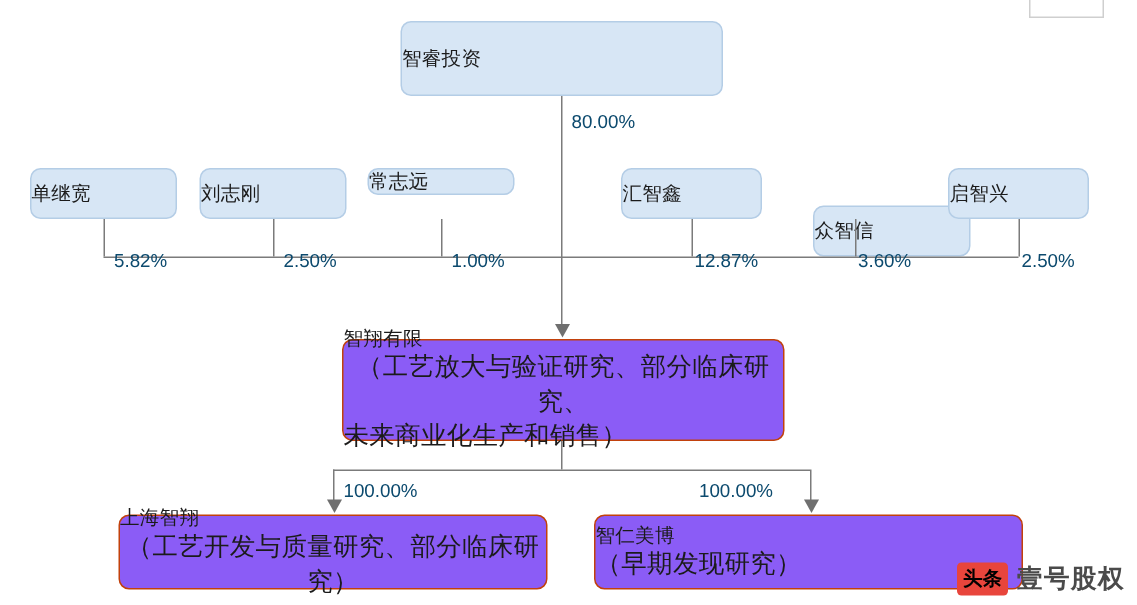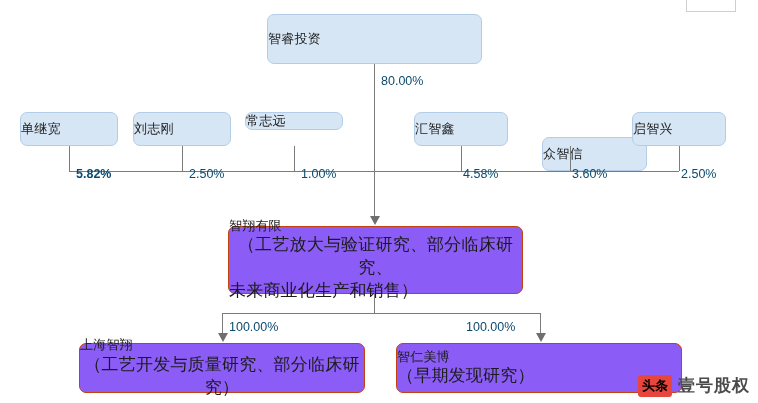--- a/index.html
+++ b/index.html
@@ -135,24 +135,24 @@
 
   <div class="edge v" style="left:69px; top:146px; height:25px;"></div>
   <div class="edge v" style="left:182px; top:146px; height:25px;"></div>
   <div class="edge v" style="left:294px; top:146px; height:25px;"></div>
   <div class="edge v" style="left:461px; top:146px; height:25px;"></div>
   <div class="edge v" style="left:570px; top:146px; height:25px;"></div>
   <div class="edge v" style="left:679px; top:146px; height:25px;"></div>
 
   <div class="edge h" style="left:69px; top:171px; width:610px;"></div>
 
-  <div class="label" style="left:76px; top:167px;font-weight:bold;">5.82%</div>
+  <div class="label" style="left:76px; top:167px;">5.82%</div>
   <div class="label" style="left:189px; top:167px;">2.50%</div>
   <div class="label" style="left:301px; top:167px;">1.00%</div>
-  <div class="label" style="left:463px; top:167px;">4.58%</div>
+  <div class="label" style="left:463px; top:167px;">12.87%</div>
   <div class="label" style="left:572px; top:167px;">3.60%</div>
   <div class="label" style="left:681px; top:167px;">2.50%</div>
 
   <div class="node node-yellow" style="left:228px; top:226px; width:295px; height:68px;">
     <span>智翔有限</span>
     <span class="line2">（工艺放大与验证研究、部分临床研究、</span>
     <span class="line3">未来商业化生产和销售）</span>
   </div>
 
   <div class="edge v" style="left:374px; top:294px; height:19px;"></div>

